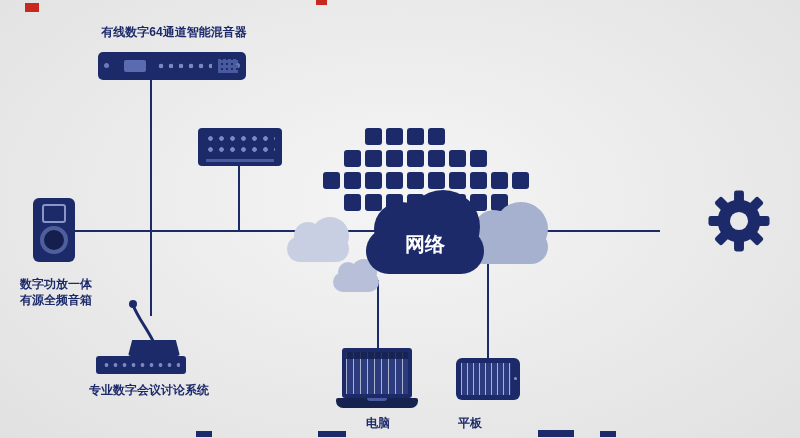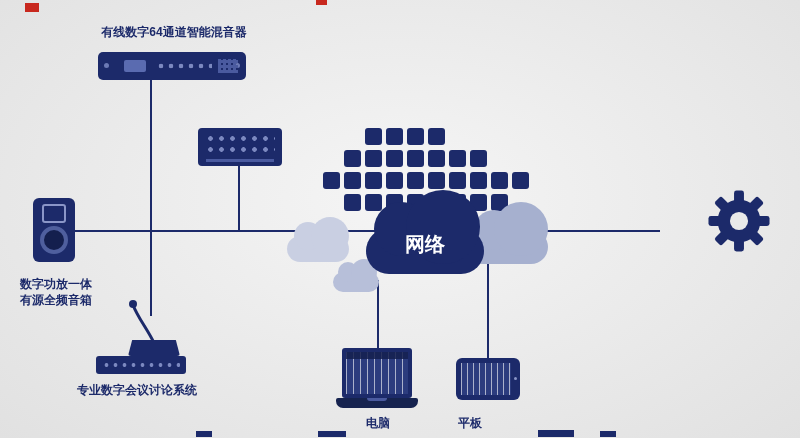--- a/index.html
+++ b/index.html
@@ -166,21 +166,21 @@
   <div class="label" style="left:10px;top:292px;width:92px;">有源全频音箱</div>
 
   <svg class="mic-neck" viewBox="0 0 40 46">
     <path d="M 30 45 C 24 32 14 20 9 7" stroke="#1c2a6a" stroke-width="3" fill="none" stroke-linecap="round"></path>
     <circle cx="9" cy="6" r="4" fill="#1c2a6a"></circle>
   </svg>
   <div class="device mic-base"></div>
   <div class="device conf-rack">
     <div class="conf-rack-dots"></div>
   </div>
-  <div class="label" style="left:72px;top:382px;width:130px;">专业数字会议讨论系统</div>
+  <div class="label" style="left:84px;top:382px;width:130px;">专业数字会议讨论系统</div>
 
   <div class="laptop">
     <div class="lap-screen">
       <div class="lap-ui"></div>
     </div>
     <div class="lap-base"></div>
     <div class="lap-notch"></div>
   </div>
   <div class="label" style="left:352px;top:415px;width:52px;">电脑</div>
 

